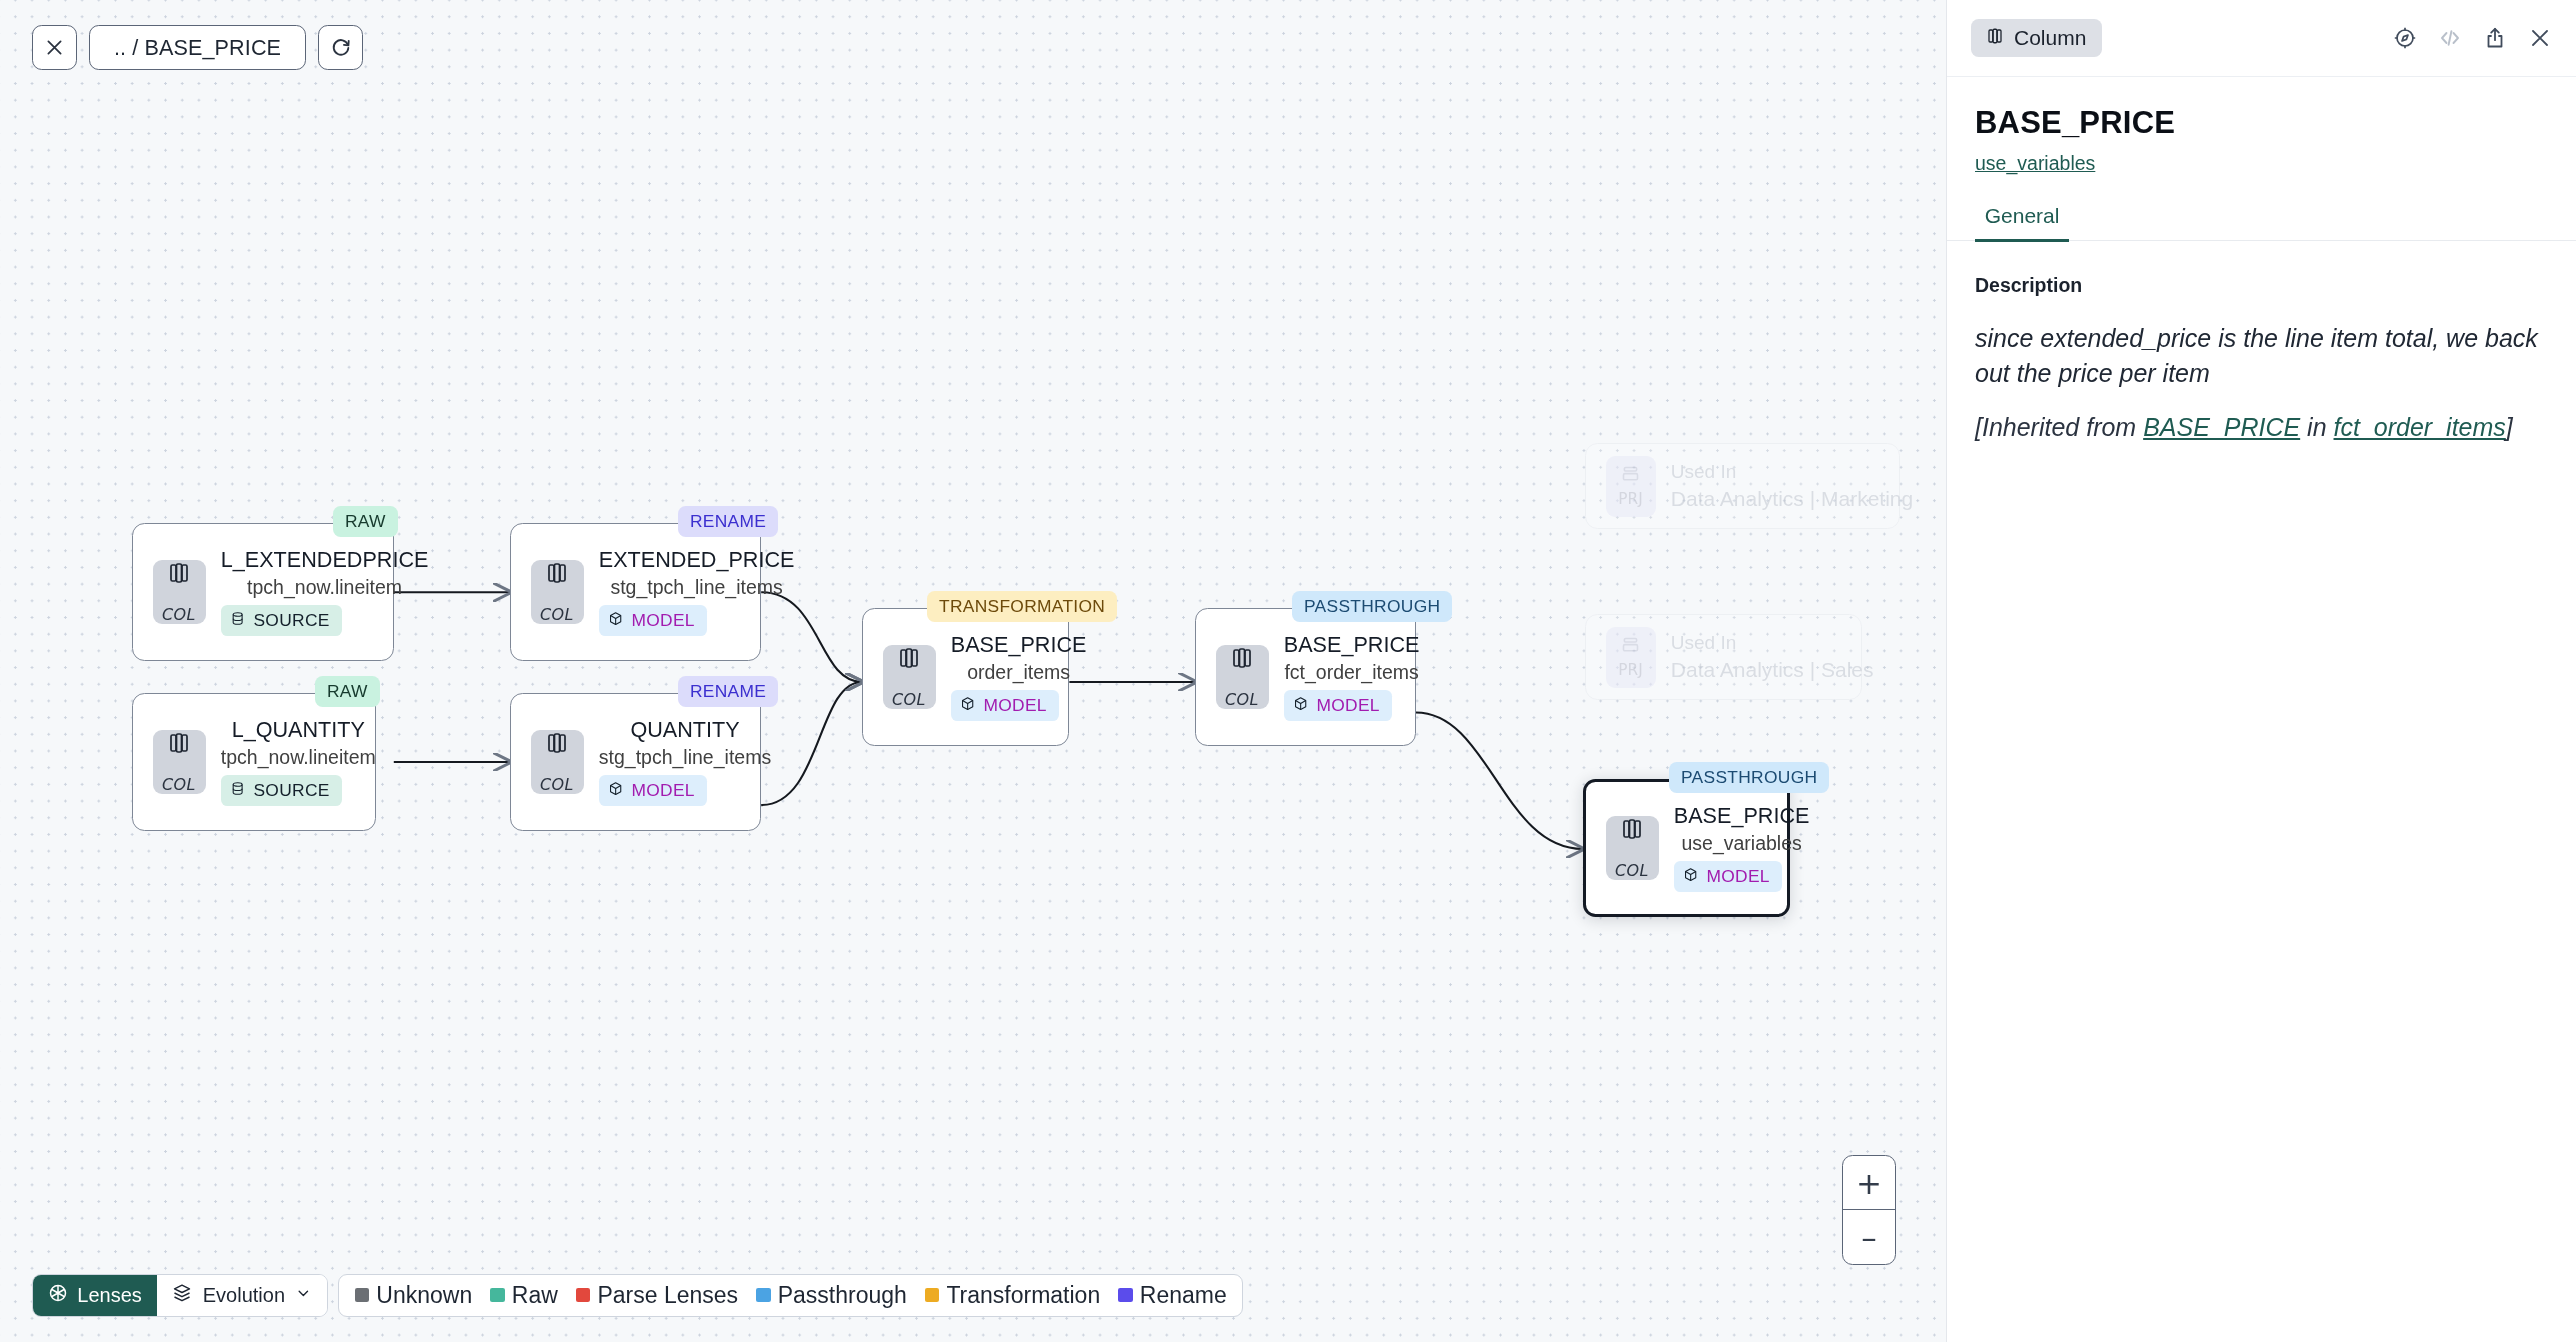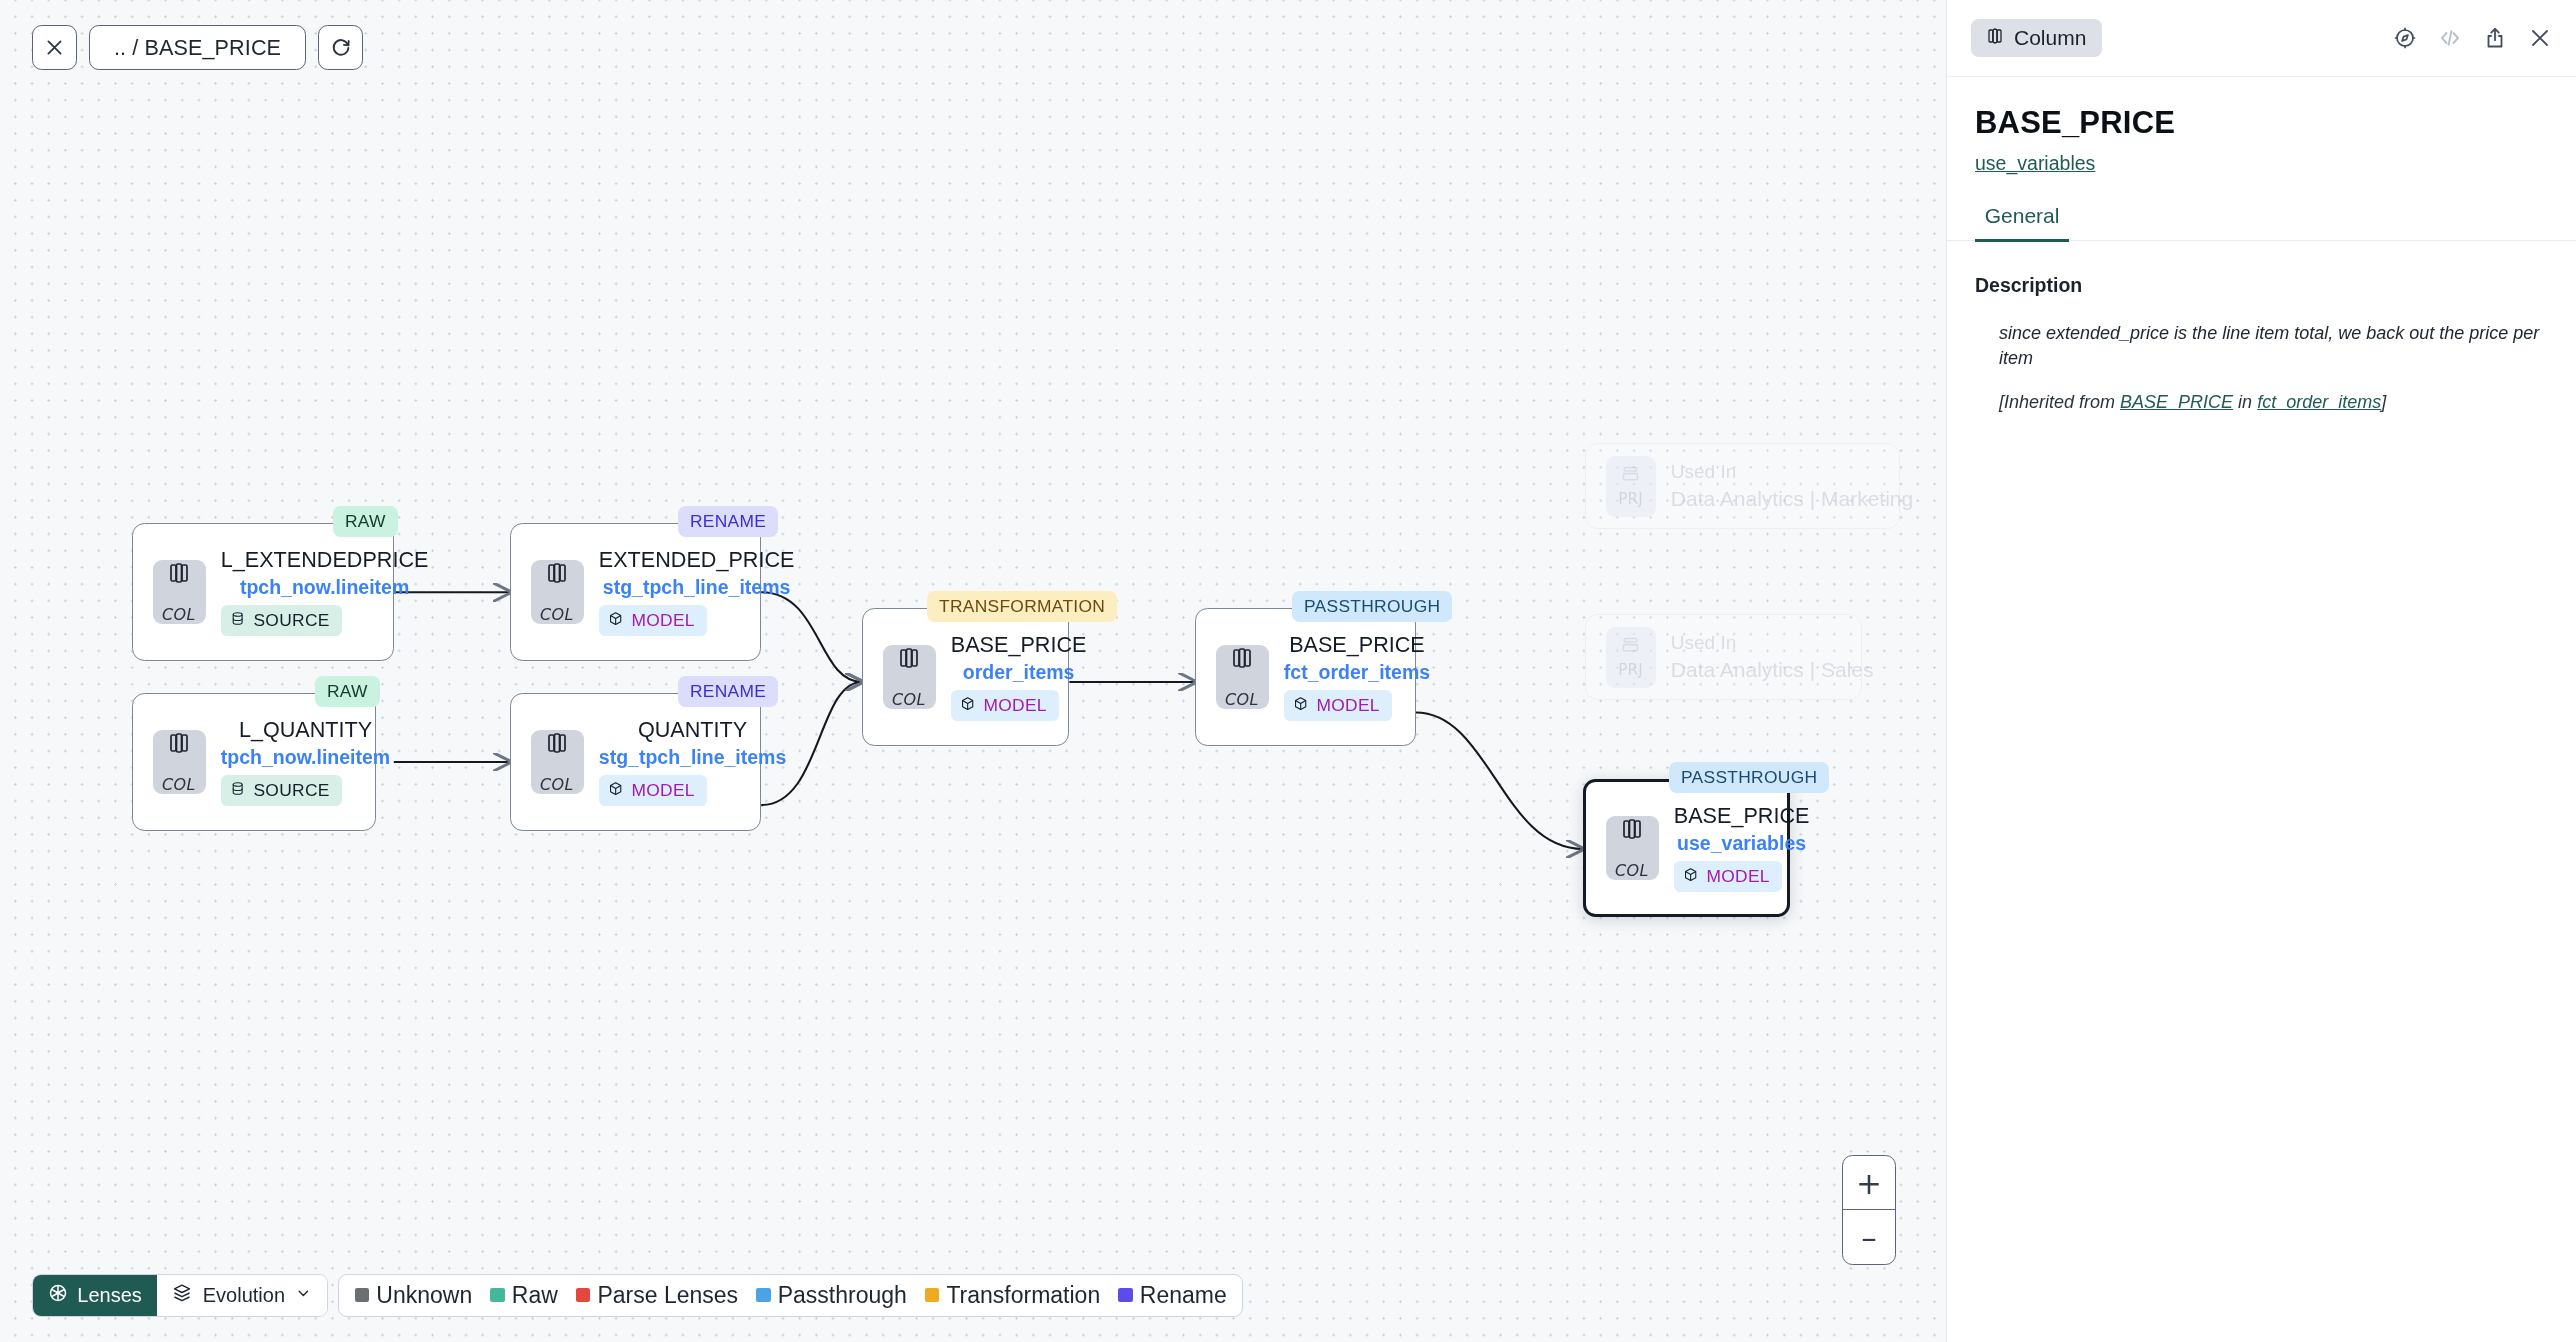--- a/index.html
+++ b/index.html
@@ -71,21 +71,21 @@
     align-items: center; justify-content: center;
     gap: 20px; flex: none; font-style: italic;
   }
   .node-icon .glyph { height: 29px; display:flex; align-items:center; }
   .node-icon .tag {
     font-size: 16px; letter-spacing: 0.4px; color: #2b3340;
     font-family: "DejaVu Sans", sans-serif;
   }
   .node-body { margin-left: 15.3px; display: flex; flex-direction: column; gap: 2.8px; align-items: center; }
   .node-title { font-size: 21.6px; color: #151c27; line-height: 1.15; white-space: nowrap; }
-  .node-sub   { font-size: 19.5px; color: #3b82f6; line-height: 1.15; white-space: nowrap; font-weight: bold; }
+  .node-sub   { font-size: 19.5px; color: #404040; line-height: 1.15; white-space: nowrap; }
   .node-chip {
     margin-top: 4.2px;
     align-self: flex-start;
     display: inline-flex; align-items: center; gap: 7.7px;
     padding: 4.9px 12.5px 4.9px 9.7px;
     border-radius: 6.3px;
     font-size: 17.4px; letter-spacing: 0.3px;
     white-space: nowrap;
   }
   .chip-source { background: #d7efe7; color: #14202b; }
@@ -208,21 +208,21 @@
   }
 
   .tabs { margin-top: 29px; padding: 0 28px; border-bottom: 1.4px solid #e8ebef; display: flex; }
   .tab {
     font-size: 21px; color: #1f5b52; padding: 0 9.7px 11px 9.7px;
     border-bottom: 3.5px solid #1f5b52; margin-bottom: -2.1px; cursor: pointer;
   }
 
   .section { padding: 33px 28px 0 28px; }
   .section-label { font-size: 19.5px; font-weight: bold; color: #1b222d; }
-  .desc { margin-top: 24px; font-size: 18px; font-style: italic; line-height: 1.42; color: #202834; margin-left: 24px; }
+  .desc { margin-top: 24px; font-size: 25px; font-style: italic; line-height: 1.42; color: #202834; }
   .desc .inherit { display: block; margin-top: 18px; color: #2b3340; }
   .desc .inherit a { color: #1f5b52; text-decoration: underline; font-style: italic; cursor: pointer; }
 </style>
 </head>
 <body>
 
 <div class="app">
 
   <div class="canvas-wrap">
 

